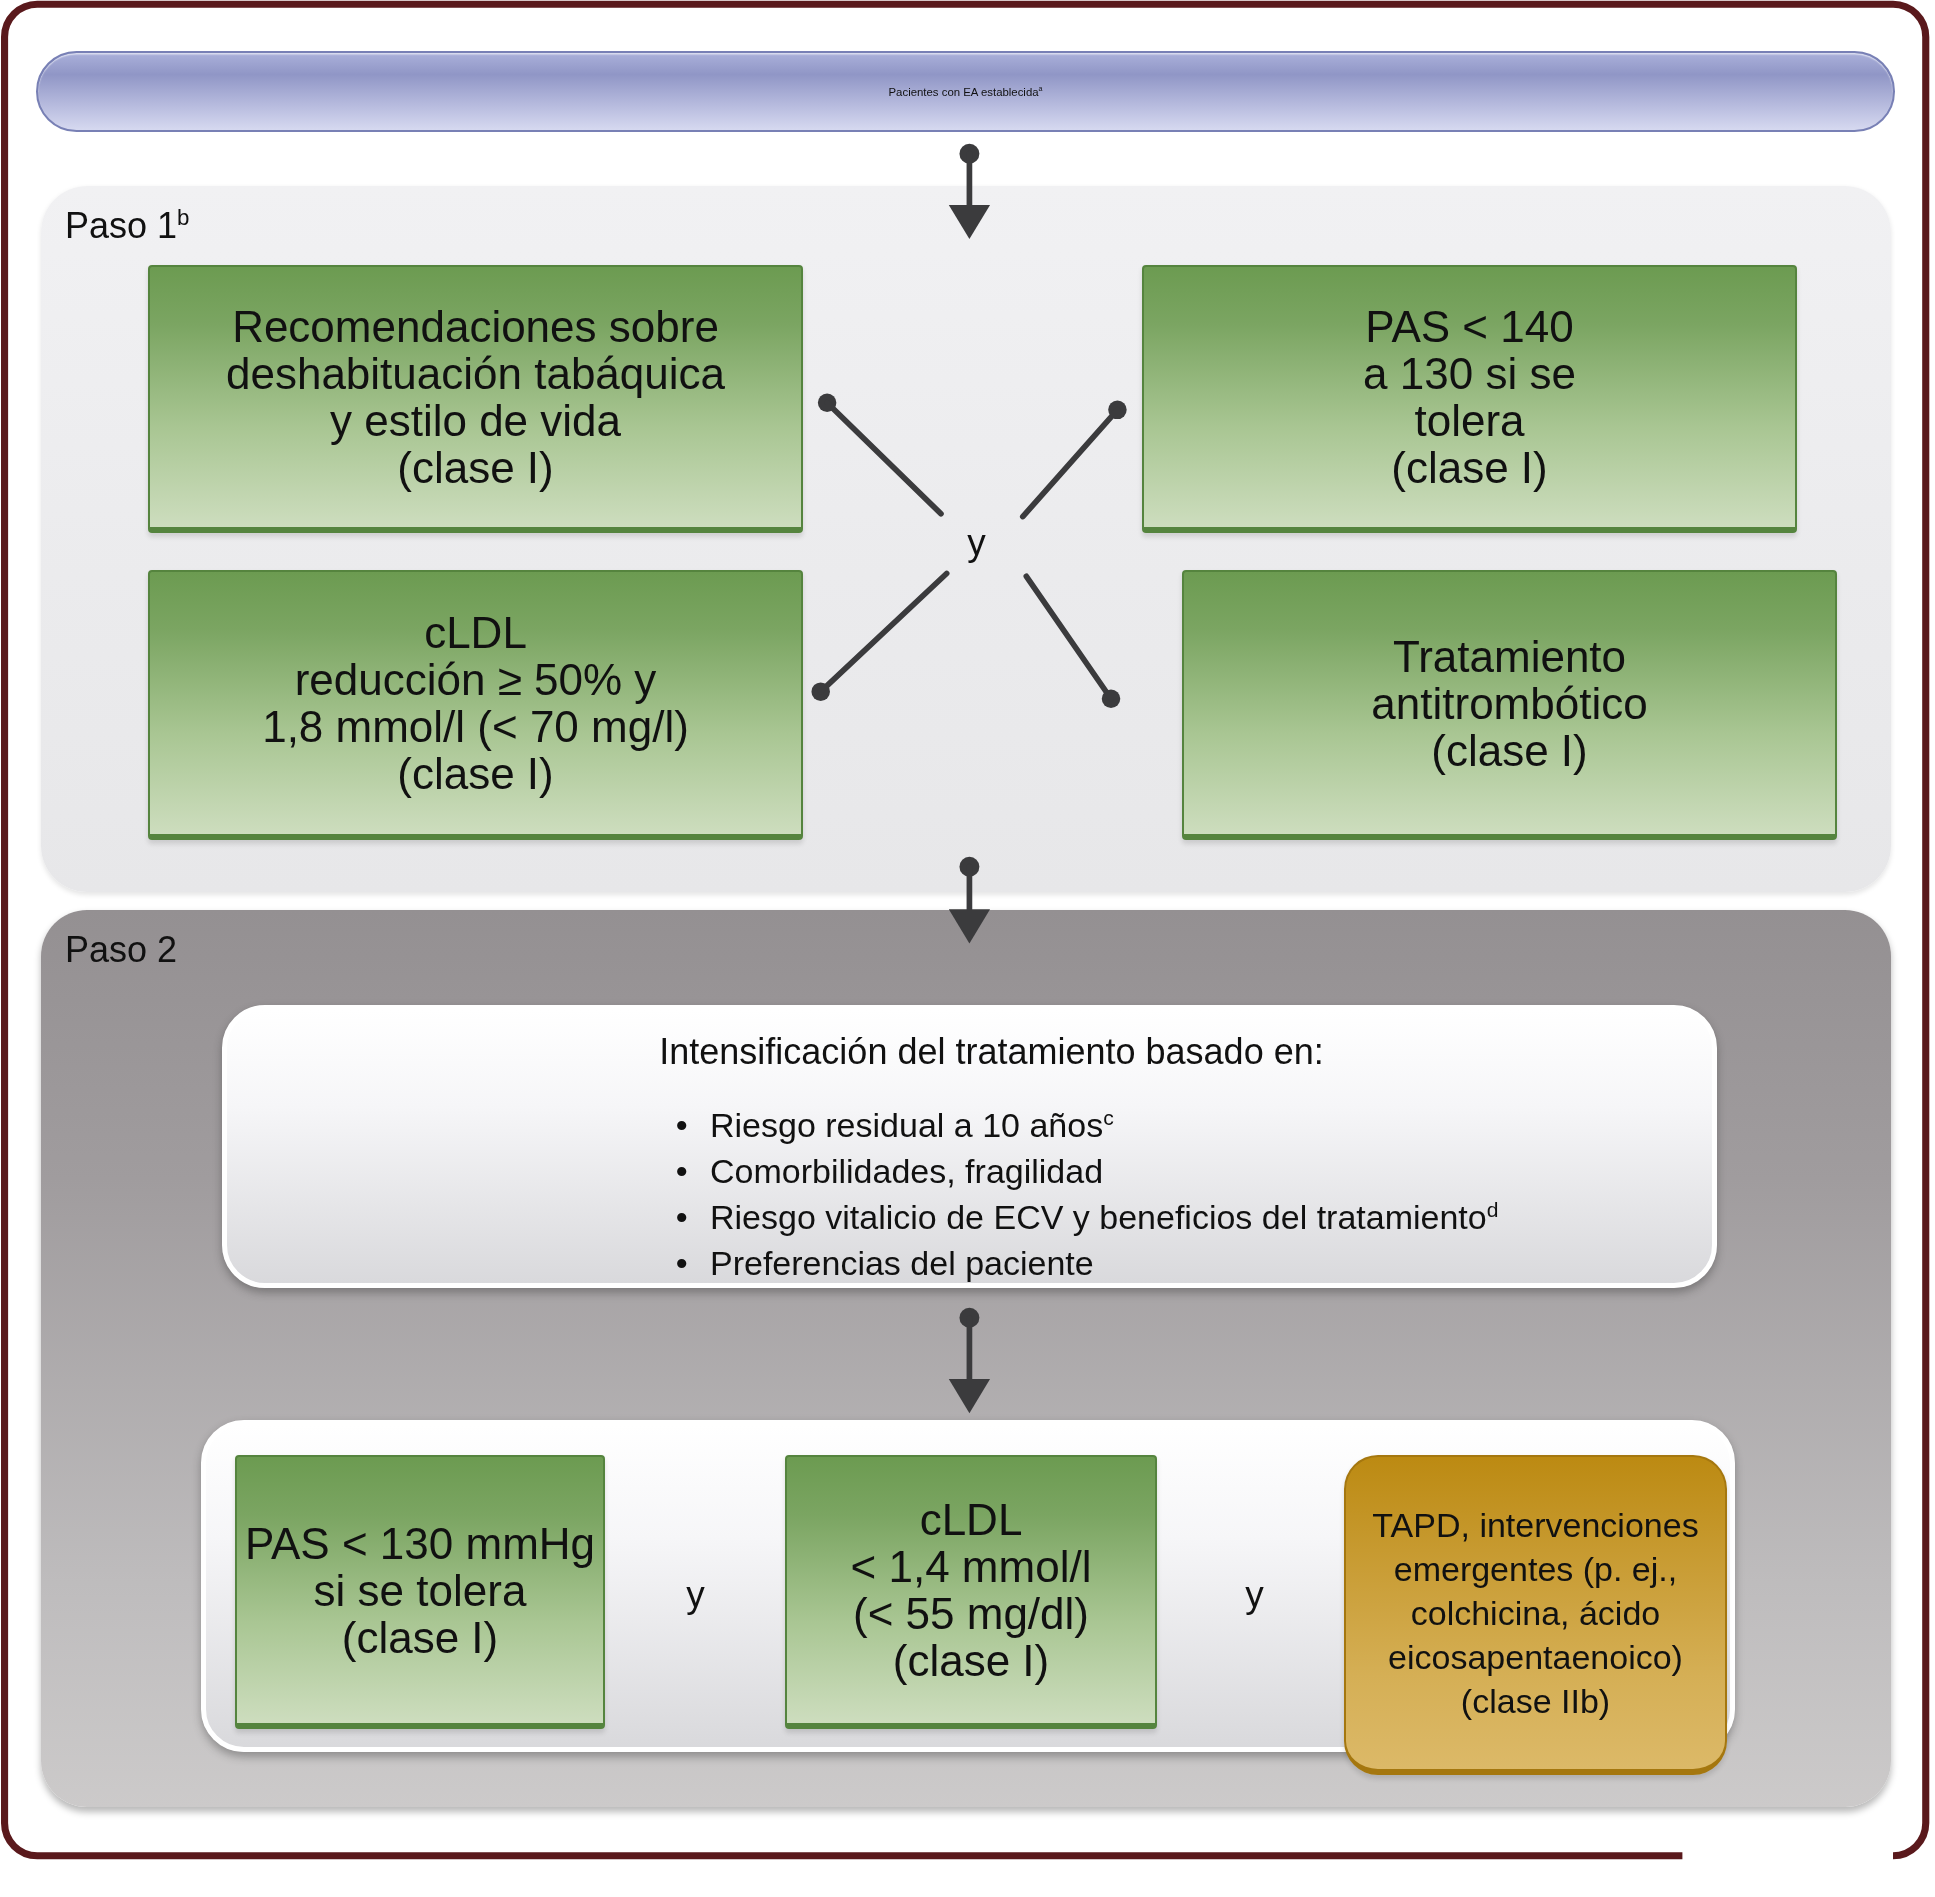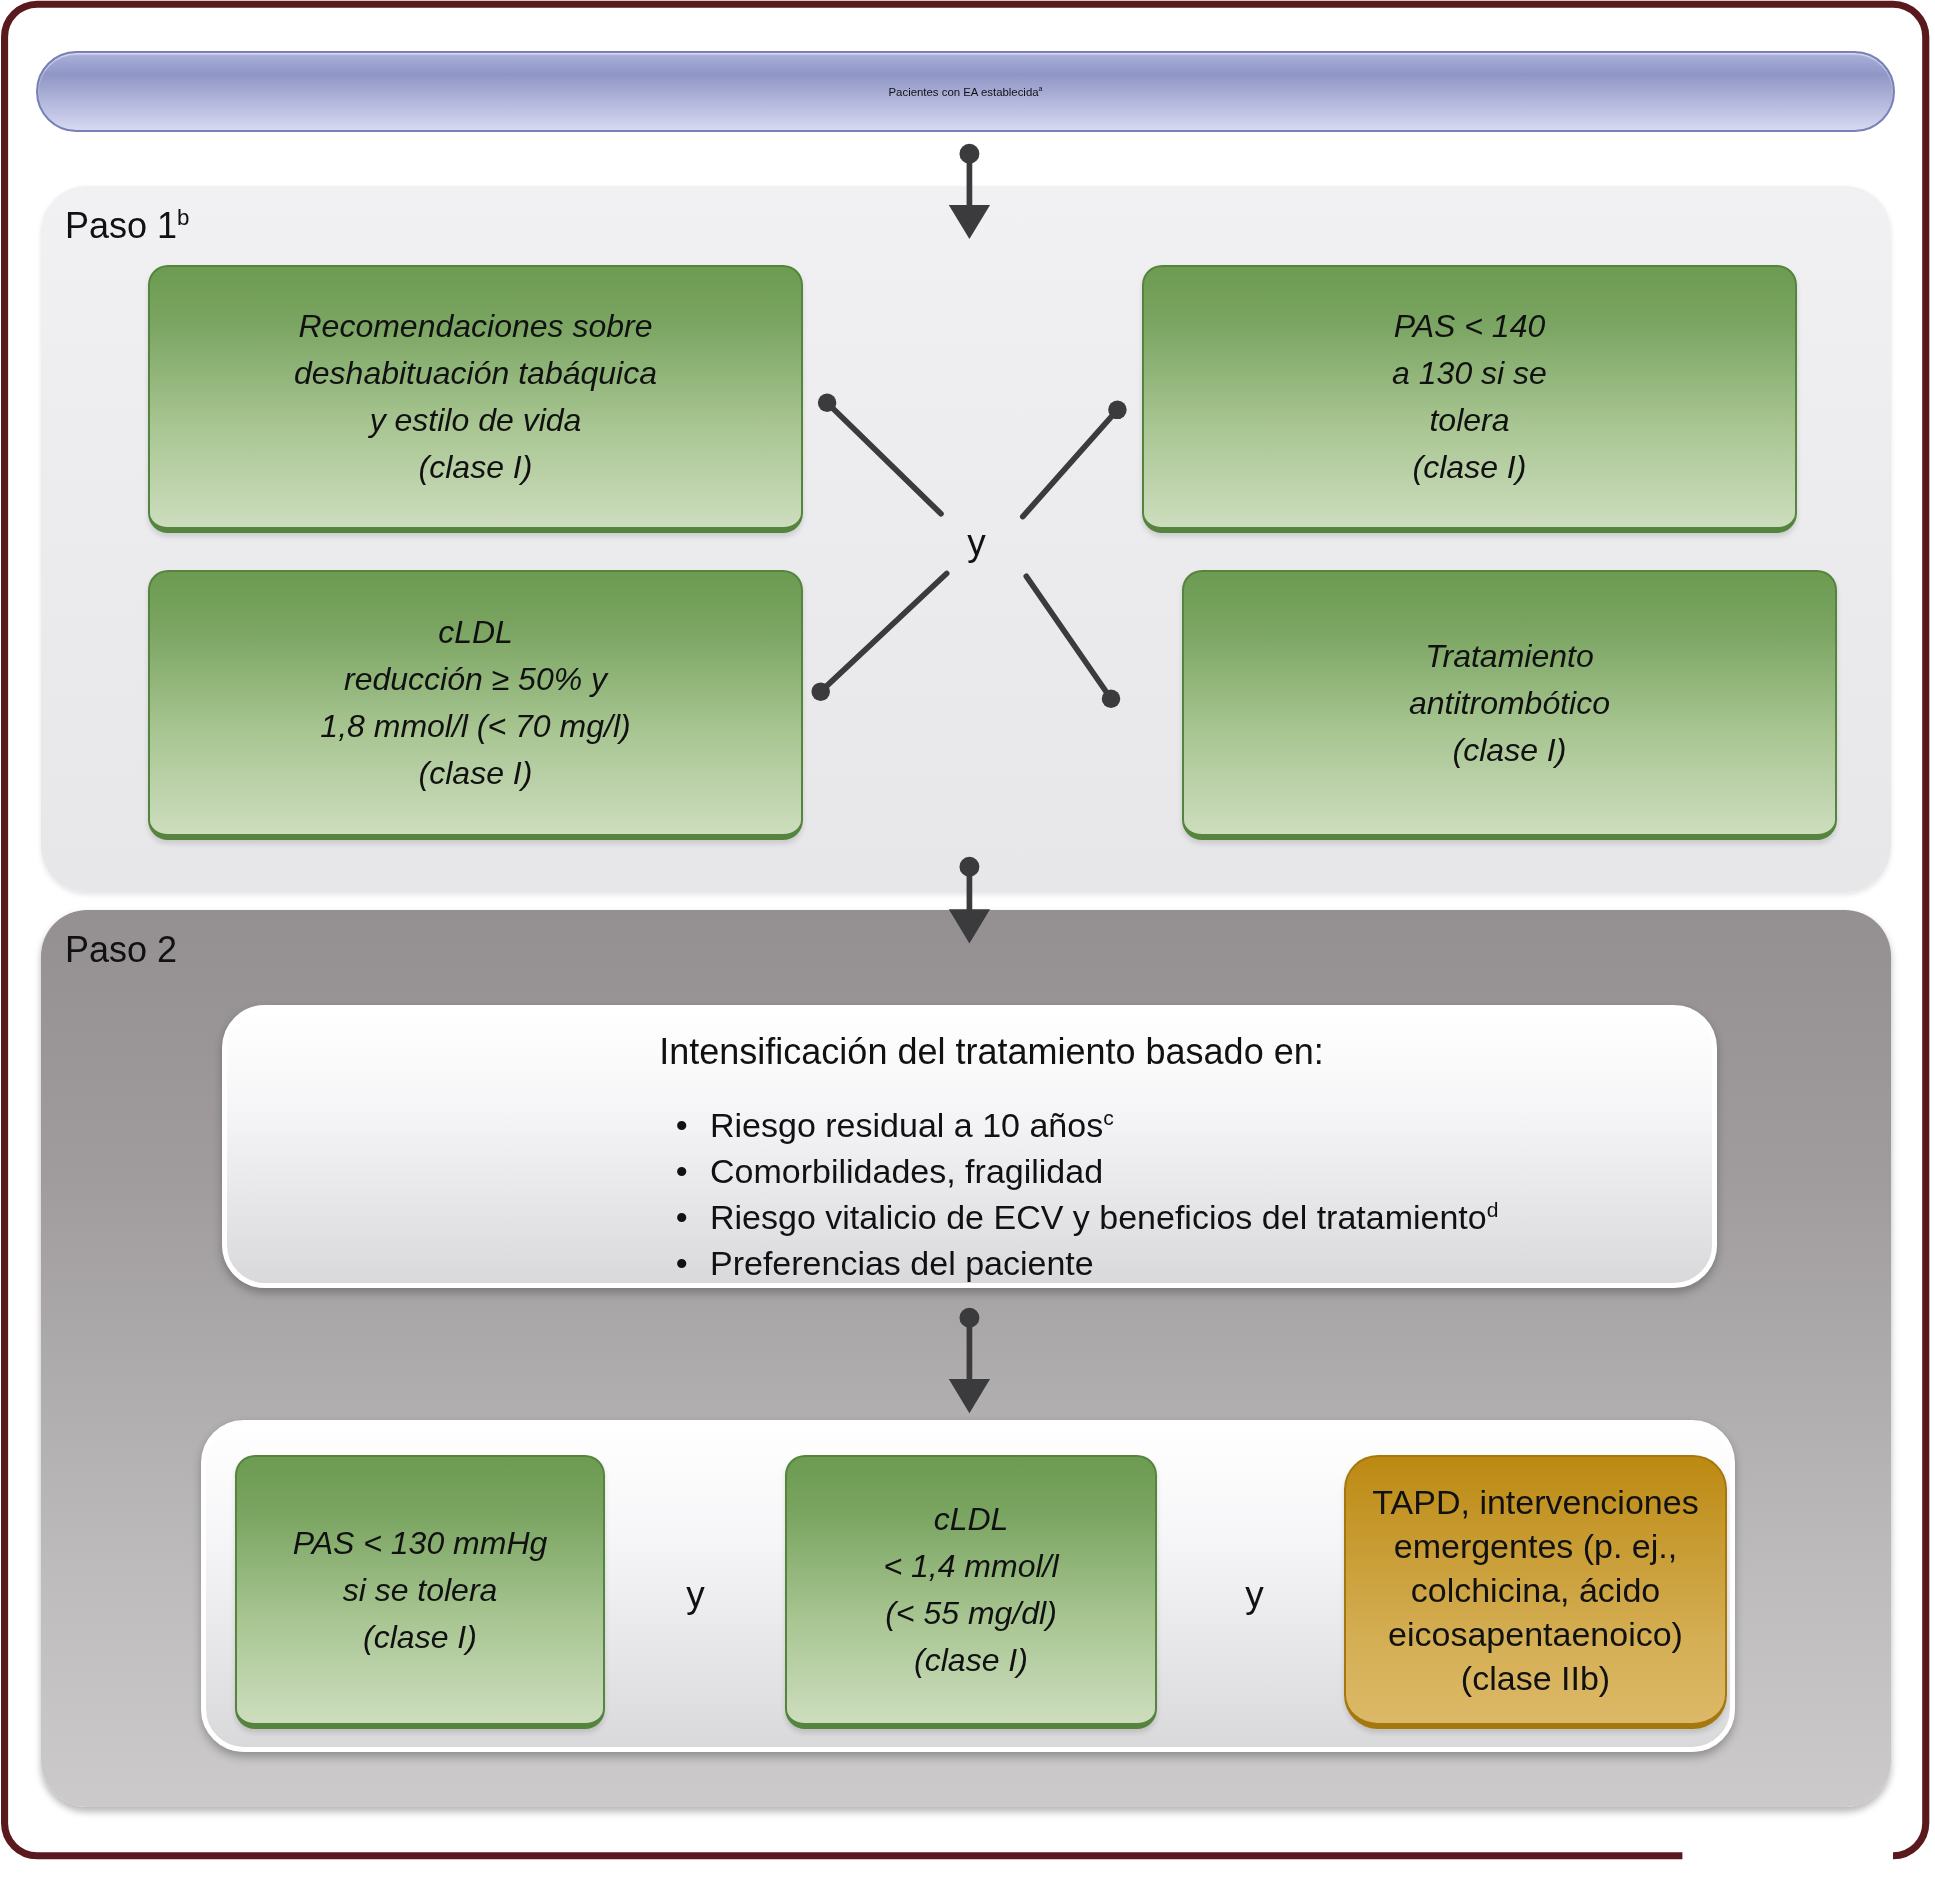--- a/index.html
+++ b/index.html
@@ -27,27 +27,26 @@
   }
   #paso2{
     left:41px;top:910px;width:1850px;height:897px;
     background:linear-gradient(180deg,#949092 0%,#a09c9e 30%,#bebcbd 75%,#cccaca 100%);
     box-shadow:0 4.3px 7.1px rgba(0,0,0,.28);
   }
   .step-label{position:absolute;left:24px;top:18.5px;font-size:36px;}
 
   
   .gbox{
-    position:absolute;box-sizing:border-box;border-radius:20px;
+    position:absolute;box-sizing:border-box;border-radius:4px;
     background:linear-gradient(180deg,#6c9b51 0%,#7ba562 22%,#a9c693 62%,#cdddbe 100%);
     border:2.1px solid #55843e;border-bottom-width:6.4px;
     display:flex;align-items:center;justify-content:center;text-align:center;
-    font-size:32px;line-height:47px;white-space:pre-line;
+    font-size:44px;line-height:47px;white-space:pre-line;
     box-shadow:0 3.6px 5.7px rgba(0,0,0,.12);
-    font-style:italic;
   }
   .obox{
     position:absolute;box-sizing:border-box;border-radius:34px;
     background:linear-gradient(180deg,#bc8a12 0%,#c79a30 30%,#d5af55 70%,#dcb968 100%);
     border:2.1px solid #a5770f;border-bottom-width:6.4px;
     display:flex;align-items:center;justify-content:center;text-align:center;
     font-size:34px;line-height:44px;white-space:pre-line;
     box-shadow:0 3.6px 5.7px rgba(0,0,0,.12);
   }
   
@@ -68,21 +67,21 @@
   #wbox2{left:201px;top:1420px;width:1534px;height:332px;}
 
   .w1-title{margin-top:21.4px;text-align:center;font-size:36px;}
   .bullets{margin-top:28.5px;margin-left:399px;}
   .bullet-row{font-size:34px;line-height:46px;position:relative;padding-left:40px;}
   .bullet-row::before{content:"\2022";position:absolute;left:5.7px;}
 
   
   #b-pas130{left:235px;top:1455px;width:370px;height:274px;}
   #b-ldl14 {left:785px;top:1455px;width:372px;height:274px;}
-  #b-tapd  {left:1344px;top:1455px;width:383px;height:274px;}
+  #b-tapd  {left:1344px;top:1455px;width:383px;height:320px;}
 
   .and-label{position:absolute;font-size:37px;width:43px;text-align:center;}
   #and-center{left:955px;top:522px;}
   #and-1{left:674px;top:1574px;}
   #and-2{left:1233px;top:1574px;}
 
   
   #overlay{position:absolute;left:0;top:0;width:1936px;height:1897px;pointer-events:none;}
 
   

